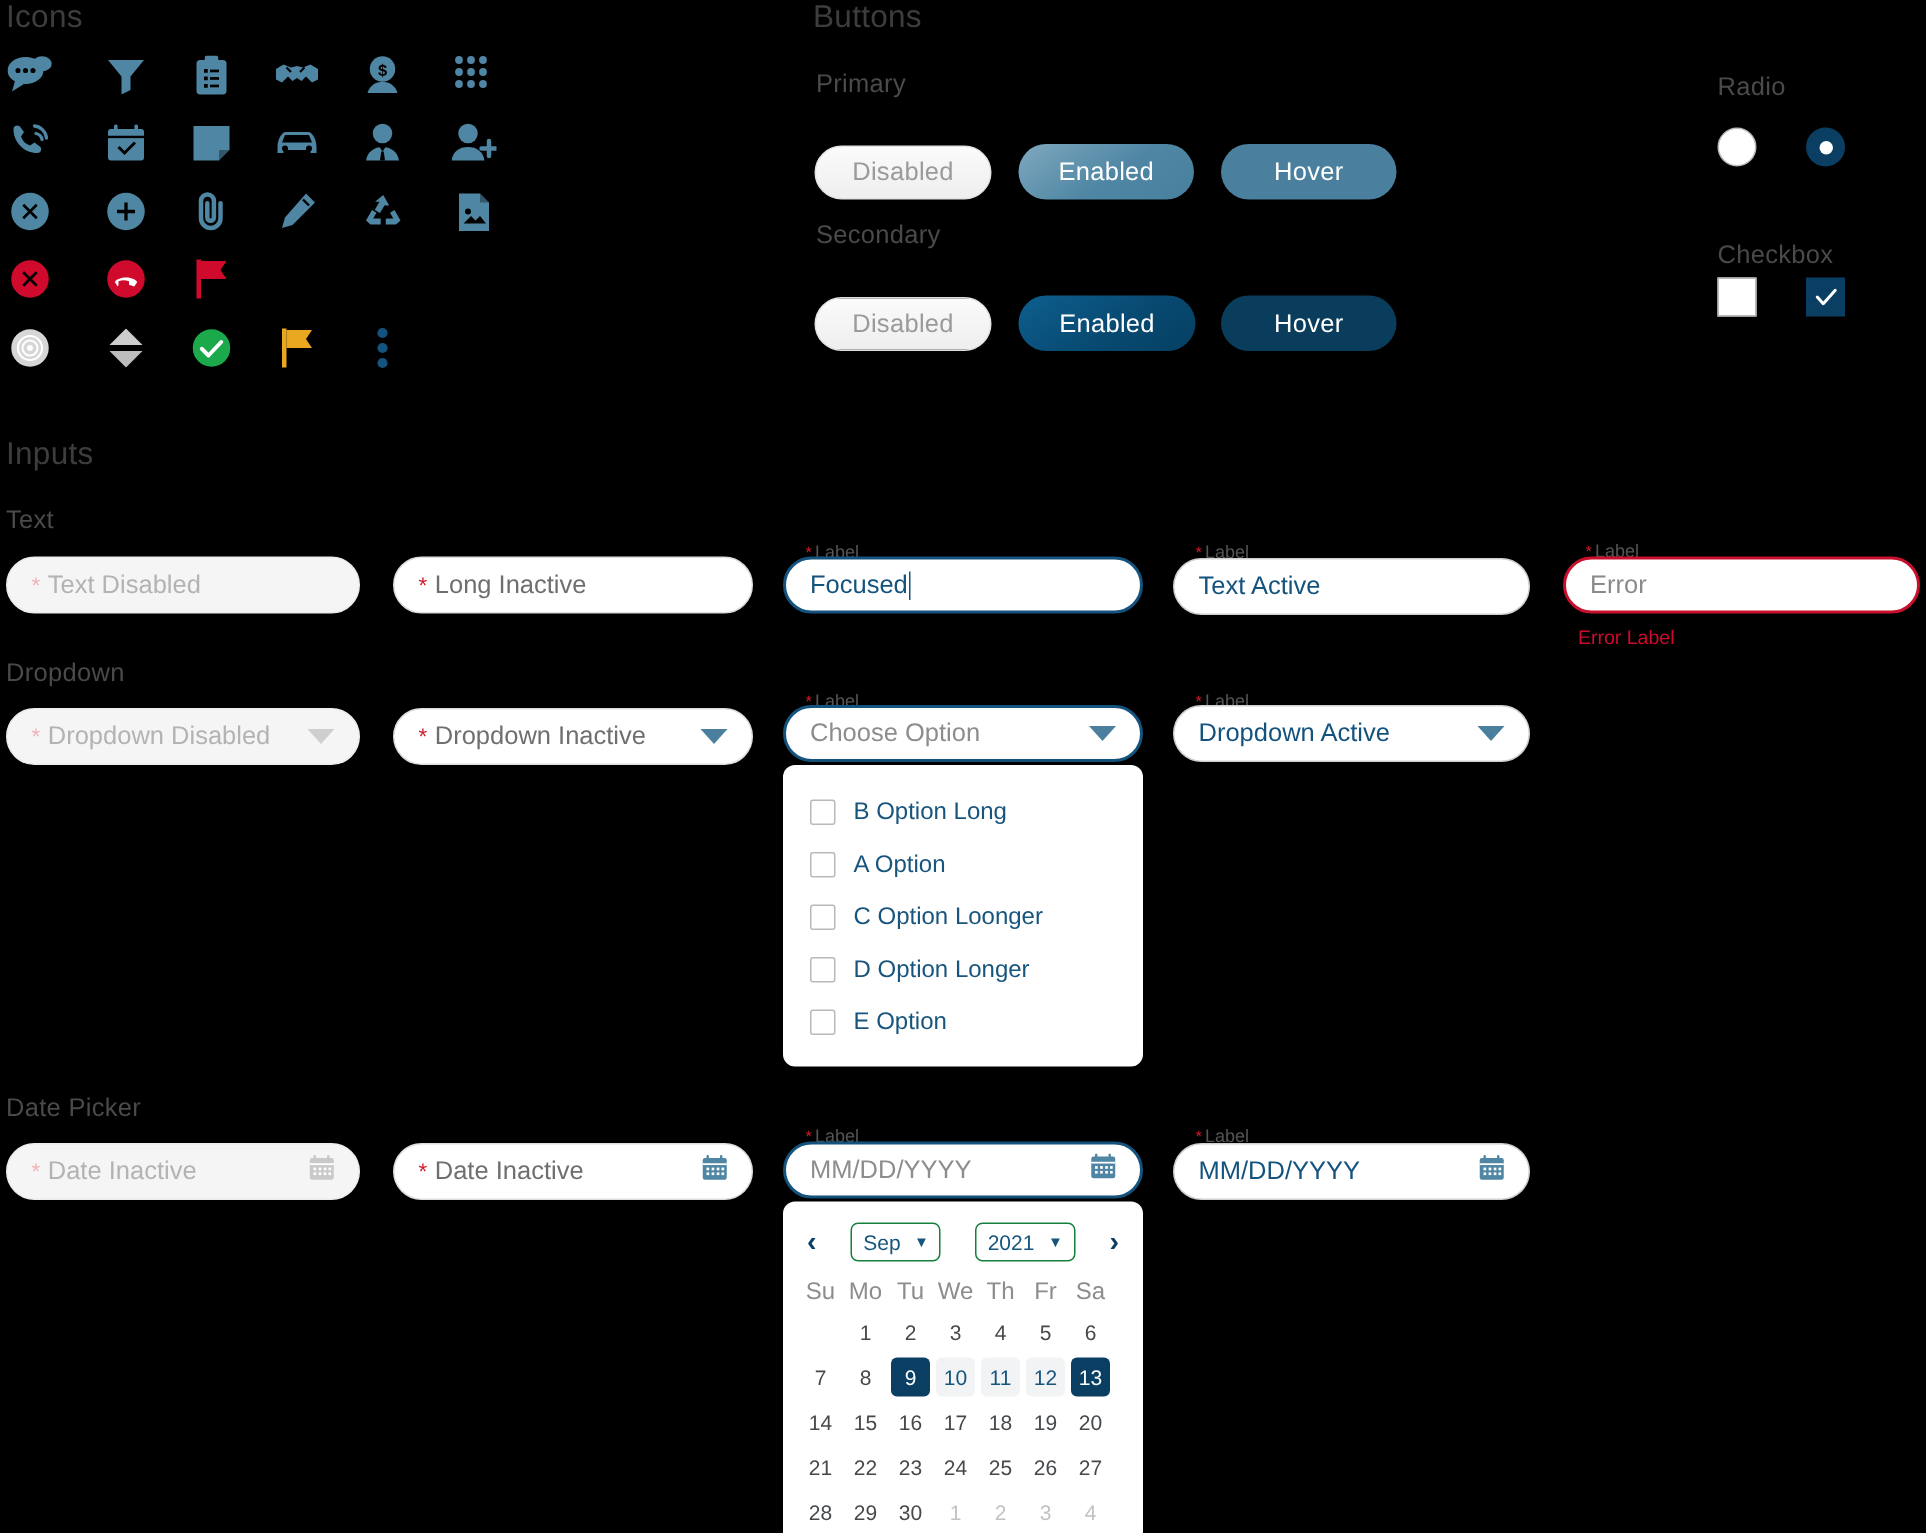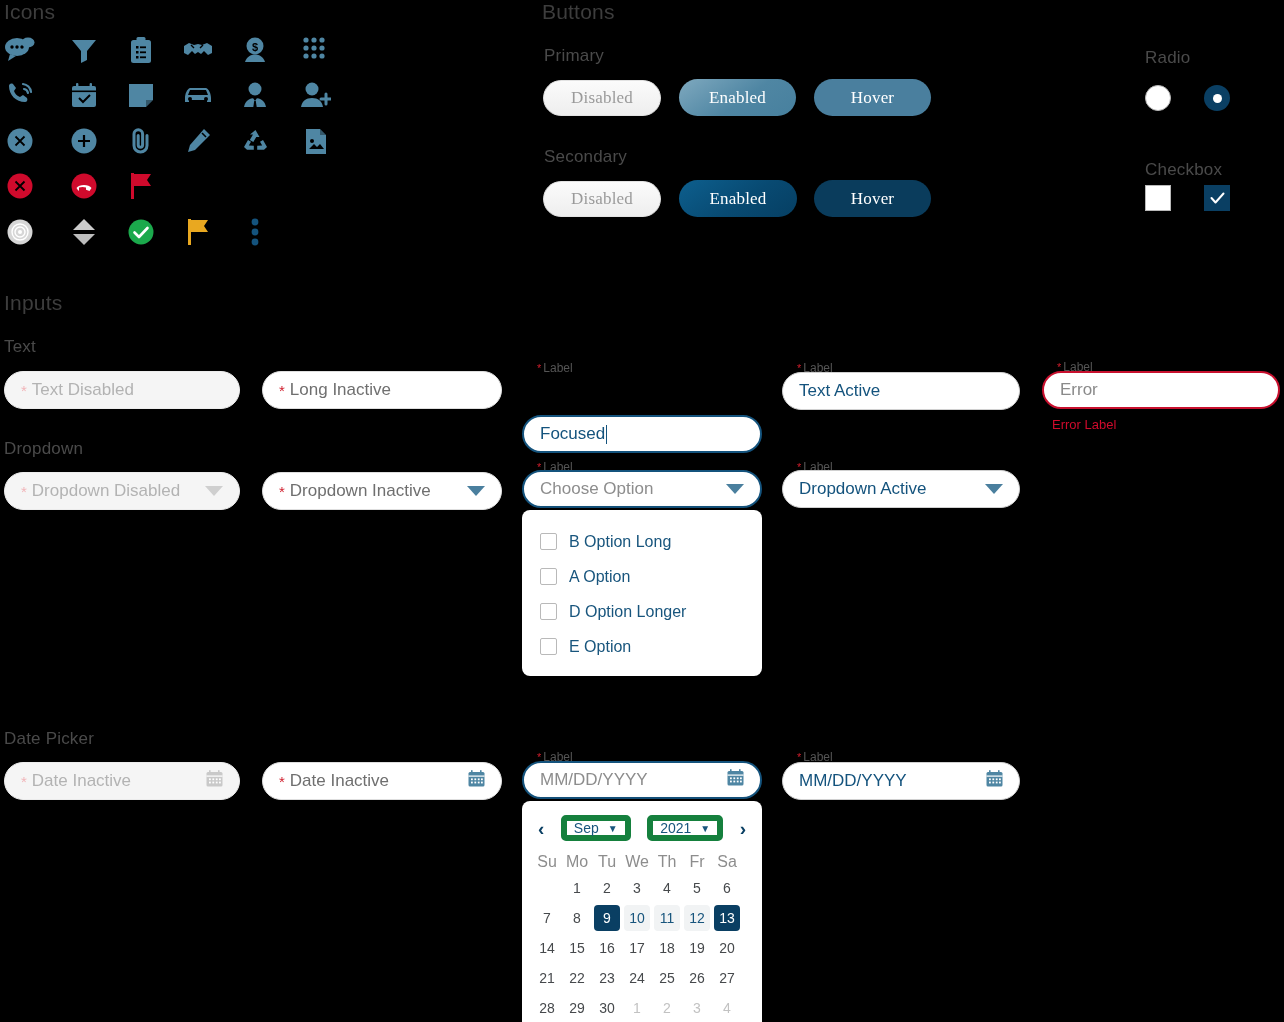--- a/index.html
+++ b/index.html
@@ -28,24 +28,25 @@
   .icon-cell {
     position: absolute; width: 40px; height: 40px;
     display: flex; align-items: center; justify-content: center;
   }
   .icon-cell svg { display: block; }
 
   
   .btn {
     border: none; outline: none; cursor: pointer;
     border-radius: 999px;
-    font-family: Liberation Serif, serif;
+    font-family: Liberation Sans, sans-serif;
     font-size: 17px; letter-spacing: .2px;
     display: flex; align-items: center; justify-content: center;
     white-space: nowrap;
+    margin-top: 17px;
   }
   .btn-disabled {
     background: linear-gradient(180deg,#fbfbfb 0%, #eeeeee 100%);
     color: #9a9a9a; border: 1px solid #e2e2e2;
   }
   .btn-primary-enabled {
     background: linear-gradient(145deg,#7fa9bf 0%, #4f86a3 55%, #47809e 100%);
     color: #fff;
   }
   .btn-primary-hover { background: #4a7f9e; color: #fff; }
@@ -120,21 +121,21 @@
 
   
   .cal {
     position: absolute; background: #fff; border-radius: 8px;
     box-shadow: 0 2px 8px rgba(0,0,0,.28);
     width: 240px; padding: 10px 10px 12px 10px;
   }
   .cal-head { display: flex; align-items: center; justify-content: space-between; padding: 4px 6px 10px 6px; }
   .cal-arrow { color: #0a3f63; font-size: 19px; cursor: pointer; line-height: 1; font-weight: bold; }
   .cal-sel {
-    border: 6px solid #15803d; border-radius: 5px; height: 26px;
+    border: 1px solid #15803d; border-radius: 5px; height: 26px;
     display: flex; align-items: center; padding: 0 7px; gap: 9px;
     color: #18557d; font-size: 14px; cursor: pointer; background: #fff;
   }
   .chev { font-size: 10px; color: #18557d; }
   .cal-grid { display: grid; grid-template-columns: repeat(7, 30px); }
   .cal-dow {
     height: 22px; display: flex; align-items: center; justify-content: center;
     font-size: 16px; color: #8d8d8d;
   }
   .cal-day {
@@ -389,21 +390,21 @@
   </div>
 
   <div class="field inactive" style="left:262px; top:371px; width:240px;">
     <span class="ast">*</span>
     <span>Long Inactive</span>
   </div>
 
   <div class="float-label" style="left:534px; top:362px;">
     <span class="ast">*</span><span>Label</span>
   </div>
-  <div class="field focused" style="left:522px; top:371px; width:240px;margin-top:44px;">
+  <div class="field focused" style="left:522px; top:371px; width:240px;">
     <span>Focused</span>
       <span class="caret"></span>
   </div>
 
   <div class="float-label" style="left:794px; top:362px;">
     <span class="ast">*</span><span>Label</span>
   </div>
   <div class="field active" style="left:782px; top:372px; width:238px;text-align:right;">
     <span>Text Active</span>
   </div>
@@ -443,20 +444,24 @@
   </div>
 
   <div class="dd-panel" style="left:522px; top:510px; width:240px;">
     <div class="dd-item">
       <span class="dd-box"></span>
       <span>B Option Long</span>
     </div>
     <div class="dd-item">
       <span class="dd-box"></span>
       <span>A Option</span>
+    </div>
+    <div class="dd-item">
+      <span class="dd-box"></span>
+      <span>C Option Loonger</span>
     </div>
     <div class="dd-item">
       <span class="dd-box"></span>
       <span>D Option Longer</span>
     </div>
     <div class="dd-item">
       <span class="dd-box"></span>
       <span>E Option</span>
     </div>
   </div>

